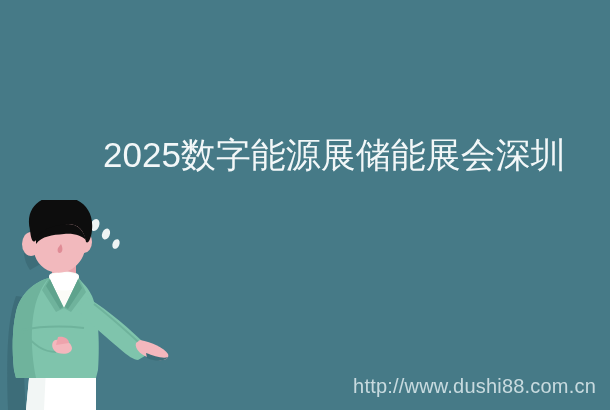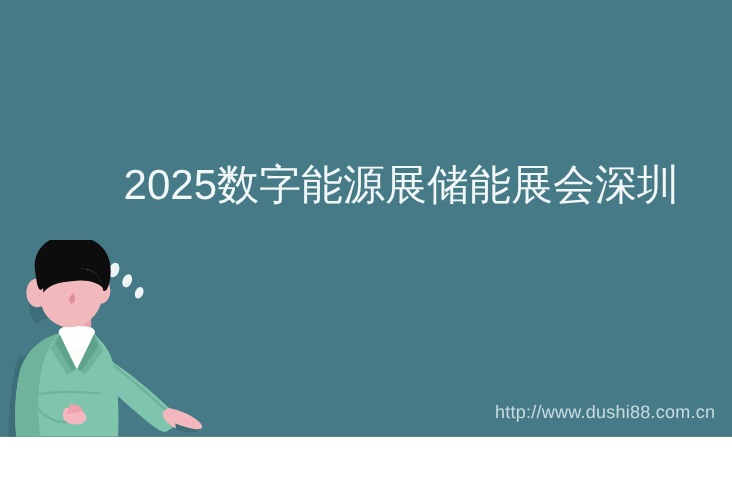--- a/index.html
+++ b/index.html
@@ -3,24 +3,24 @@
 <meta charset="utf-8">
 <style>
   html, body {
     margin: 0;
     padding: 0;
     background: #ffffff;
   }
   #banner {
     position: relative;
     width: 610px;
-    height: 364px;
+    height: 410px;
     overflow: hidden;
     font-family: "Liberation Sans", "DejaVu Sans", sans-serif;
-    background: #14532d;
+    background: #0c4a6e;
   }
   #bg-layer {
     position: absolute;
     inset: 0;
     background: #467a87;
   }
   
   #title-block {
     position: absolute;
     left: 103px;
@@ -34,21 +34,21 @@
     letter-spacing: 0px;
     white-space: nowrap;
     font-weight: 400;
   }
   
   #watermark {
     position: absolute;
     right: 14px;
     bottom: 12px;
     color: #cfe0e4;
-    font-size: 15px;
+    font-size: 20px;
     letter-spacing: 0.2px;
     opacity: 0.95;
   }
   
   #illustration {
     position: absolute;
     left: 0px;
     top: 200px;
     width: 200px;
     height: 210px;

